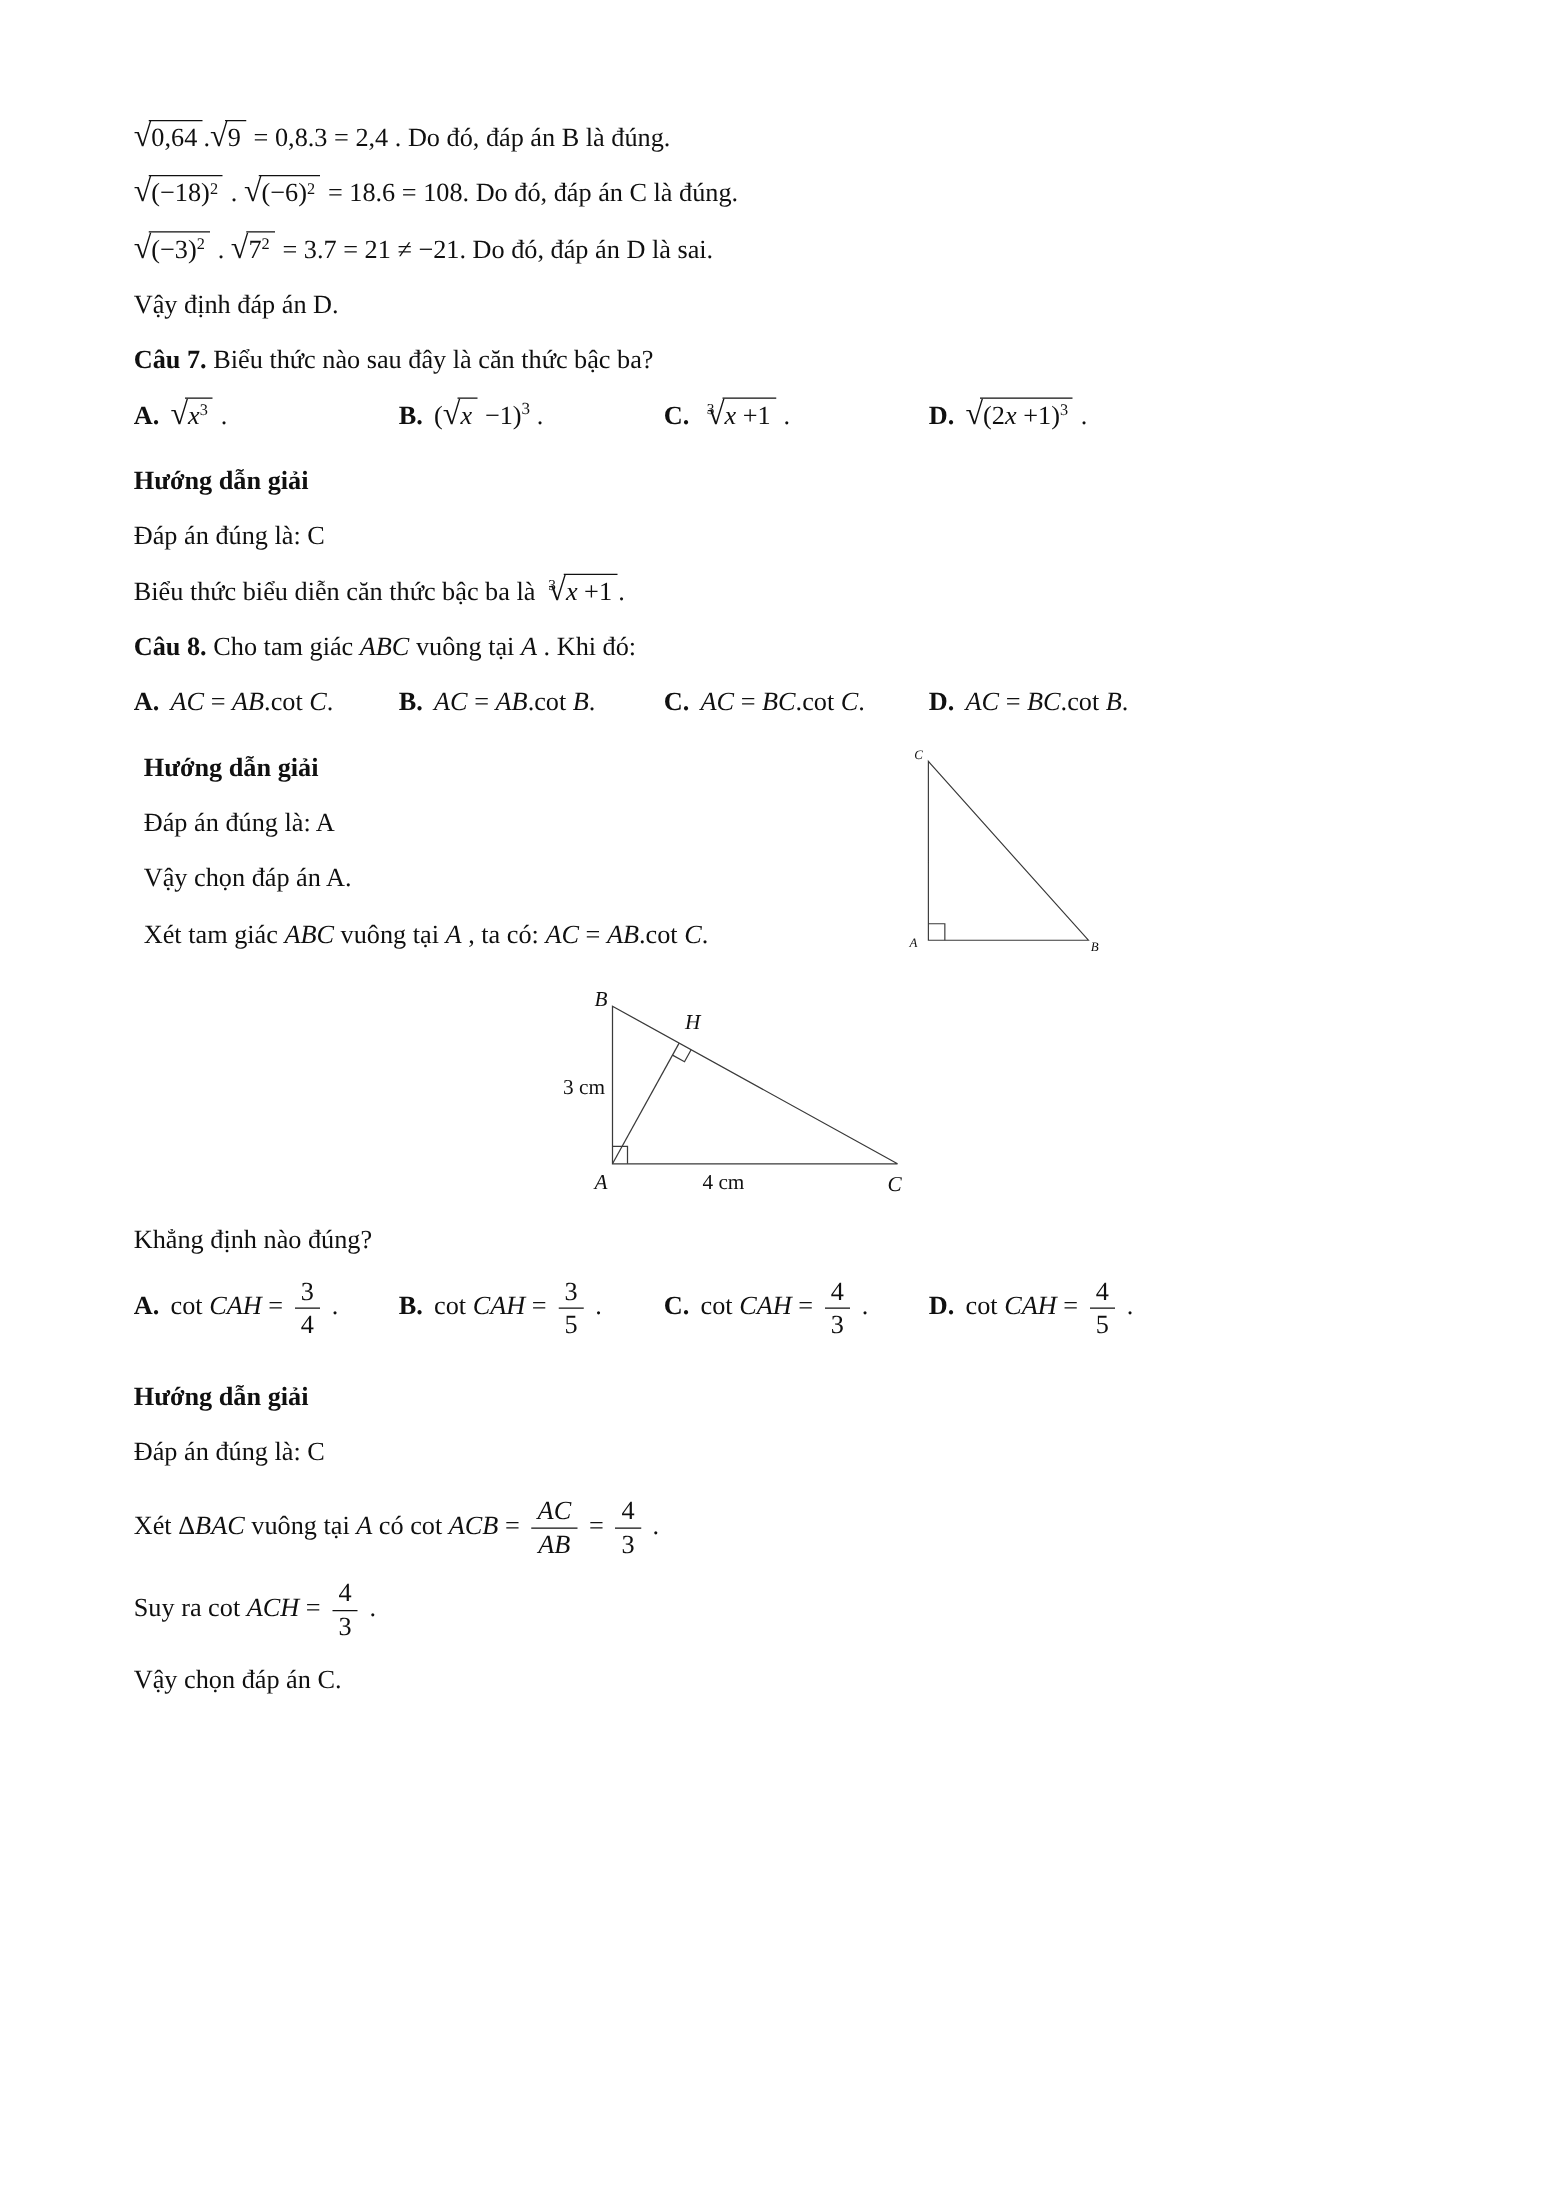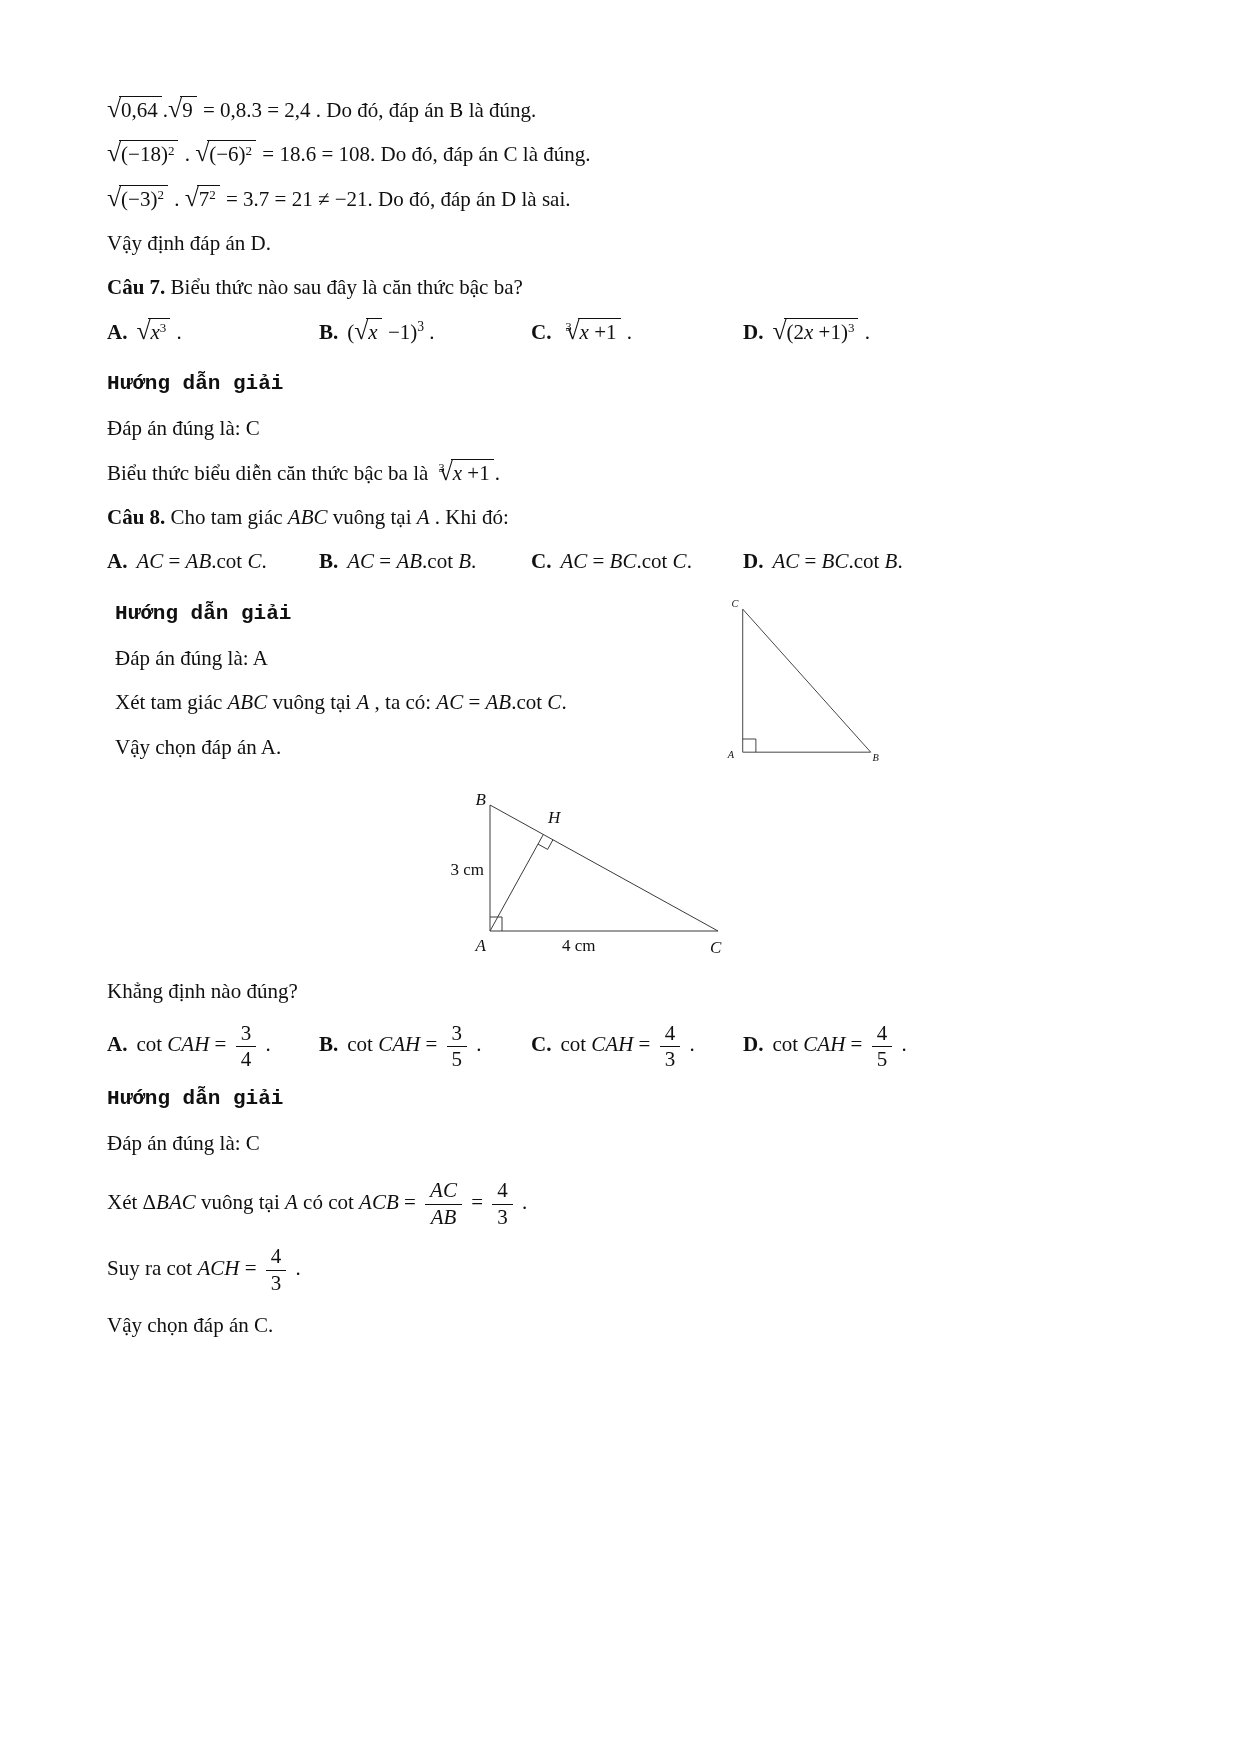--- a/index.html
+++ b/index.html
@@ -6,21 +6,21 @@
   .page{
     width:1240px;min-height:1754px;box-sizing:border-box;
     padding:96px 100px 40px 107px;
     font-family:"Liberation Serif","DejaVu Serif",serif;
     font-size:21px;color:#101010;line-height:1.35;
     position:relative;background:#fff;
   }
   .page p{margin:0 0 16px 0;}
   .math-line{margin-bottom:26px;}
   .q-title{margin-bottom:16px;}
-  .guide{font-weight:bold;margin-bottom:14px;font-family:Liberation Mono, monospace;}
+  .guide{font-weight:bold;margin-bottom:14px;}
   .answer{font-weight:normal;margin-bottom:16px;}
   .concl{margin-bottom:20px;}
   .fracline{margin:24px 0 28px 0;}
 
   
   .opts{display:flex;align-items:center;margin:6px 0 24px 0;}
   .opt{width:212px;flex:none;white-space:nowrap;}
   .opt:last-child{width:auto;}
   .optlabel{margin-right:9px;}
 
@@ -113,22 +113,22 @@
       <span class="opt"><b class="optlabel">A.</b><span><i>AC</i><span> = </span><i>AB</i><span>.cot </span><i>C</i><span>.</span></span></span>
       <span class="opt"><b class="optlabel">B.</b><span><i>AC</i><span> = </span><i>AB</i><span>.cot </span><i>B</i><span>.</span></span></span>
       <span class="opt"><b class="optlabel">C.</b><span><i>AC</i><span> = </span><i>BC</i><span>.cot </span><i>C</i><span>.</span></span></span>
       <span class="opt"><b class="optlabel">D.</b><span><i>AC</i><span> = </span><i>BC</i><span>.cot </span><i>B</i><span>.</span></span></span>
     </div>
 
   <div class="row8">
     <div class="col8text">
       <p class="guide">Hướng dẫn giải</p>
       <p class="answer">Đáp án đúng là: A</p>
+      <p><span>Vậy chọn đáp án A.</span></p>
       <p><span>Xét tam giác </span><i>ABC</i><span> vuông tại </span><i>A</i><span> , ta có:  </span><i>AC</i><span> = </span><i>AB</i><span>.cot </span><i>C</i><span>.</span></p>
-      <p><span>Vậy chọn đáp án A.</span></p>
     </div>
     <div class="fig1wrap">
       <svg width="160" height="182" viewBox="0 0 170 185">
         <polygon class="figline" points="22,14 22,166 158,166"></polygon>
         <polyline class="figline" points="22,152 36,152 36,166"></polyline>
         <text class="flbl-sm" x="10" y="12">C</text>
         <text class="flbl-sm" x="6" y="172">A</text>
         <text class="flbl-sm" x="160" y="175">B</text>
       </svg>
     </div>
@@ -144,21 +144,21 @@
       <text class="flbl" x="74" y="14" text-anchor="end">B</text>
       <text class="flbl" x="136" y="32">H</text>
       <text class="flbl" x="74" y="160" text-anchor="end">A</text>
       <text class="flbl" x="298" y="162">C</text>
       <text class="fdim" x="72" y="84" text-anchor="end">3 cm</text>
       <text class="fdim" x="150" y="160">4 cm</text>
     </svg>
   </div>
 
   <p><span>Khẳng định nào đúng?</span></p>
-  <div class="opts" style="margin-bottom:13px">
+  <div class="opts" style="margin-bottom:31px">
       <span class="opt"><b class="optlabel">A.</b><span><span>cot </span><i>CAH</i><span> = </span><span class="frac">
             <span class="num">3</span>
             <span class="den">4</span>
           </span><span> .</span></span></span>
       <span class="opt"><b class="optlabel">B.</b><span><span>cot </span><i>CAH</i><span> = </span><span class="frac">
             <span class="num">3</span>
             <span class="den">5</span>
           </span><span> .</span></span></span>
       <span class="opt"><b class="optlabel">C.</b><span><span>cot </span><i>CAH</i><span> = </span><span class="frac">
             <span class="num">4</span>

